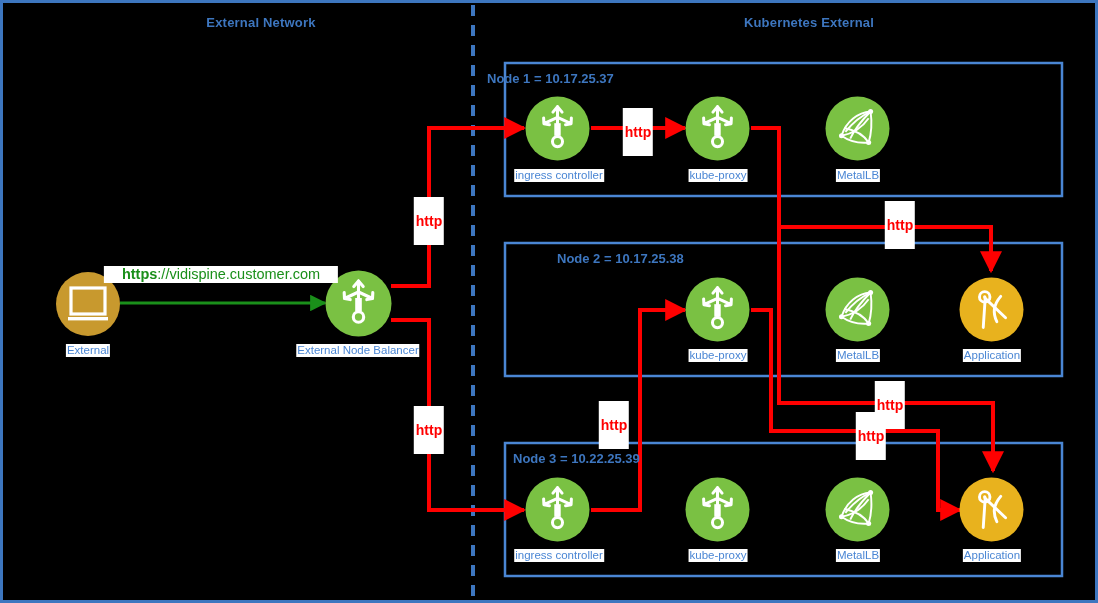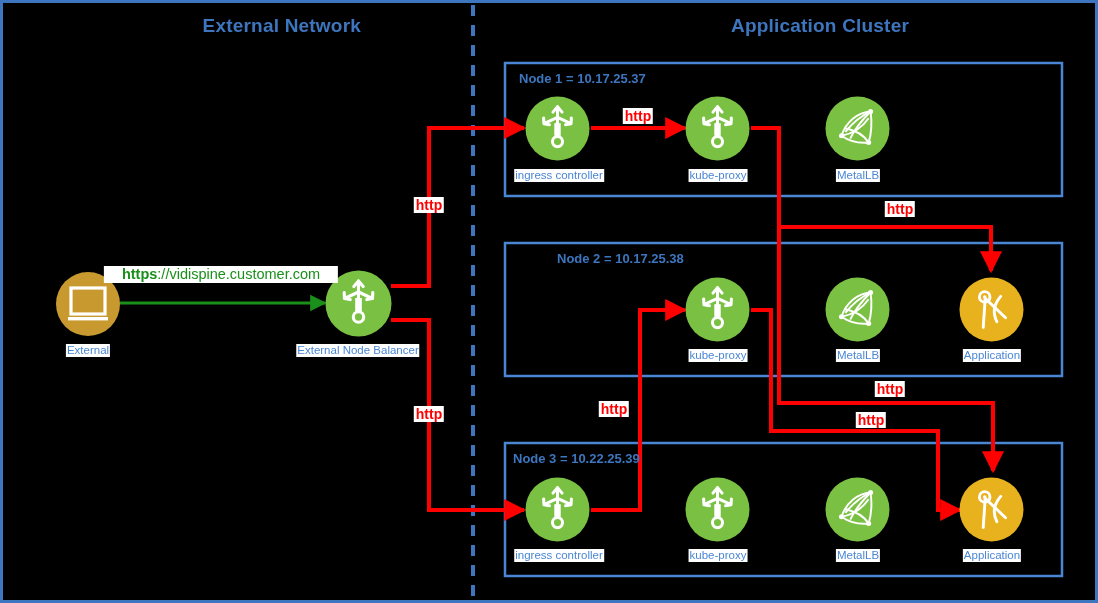--- a/index.html
+++ b/index.html
@@ -26,23 +26,23 @@
     height: 603px;
     overflow: visible;
   }
   #wire-layer { z-index: 2; }
   #node-layer { z-index: 1; }
 
   .zone-title {
     position: absolute;
     z-index: 3;
     color: #3d76bf;
-    font-size: 19px;
+    font-size: 13px;
     font-weight: bold;
-    text-align: right;
+    text-align: center;
     white-space: nowrap;
     letter-spacing: 0.2px;
   }
   .node-box-label {
     position: absolute;
     z-index: 3;
     color: #3d76bf;
     font-size: 13px;
     font-weight: bold;
     white-space: nowrap;
@@ -60,21 +60,21 @@
   }
   .proto-label {
     position: absolute;
     z-index: 5;
     color: #ff0000;
     background: #ffffff;
     font-size: 14px;
     font-weight: bold;
     line-height: 16px;
     white-space: nowrap;
-    padding: 0 2px;
+    padding: 16px 2px;
     transform: translateX(-50%);
   }
   .url-label {
     position: absolute;
     z-index: 5;
     background: #ffffff;
     color: #1a8f1a;
     font-size: 14.5px;
     line-height: 17px;
     white-space: nowrap;
@@ -94,23 +94,23 @@
     <line x1="470" y1="2" x2="470" y2="601" stroke="#3d76bf" stroke-width="4" stroke-dasharray="11,9"></line>
 
     <rect x="502" y="60" width="557" height="133" fill="none" stroke="#4a86d4" stroke-width="2.5"></rect>
 
     <rect x="502" y="240" width="557" height="133" fill="none" stroke="#4a86d4" stroke-width="2.5"></rect>
 
     <rect x="502" y="440" width="557" height="133" fill="none" stroke="#4a86d4" stroke-width="2.5"></rect>
   </svg>
 
   <div class="zone-title" style="left:158px; top:12px; width:200px;">External Network</div>
-  <div class="zone-title" style="left:706px; top:12px; width:200px;">Application Cluster</div>
-
-  <div class="node-box-label" style="left:516px; top:68px;">Node 1 = 10.17.25.37</div>
+  <div class="zone-title" style="left:706px; top:12px; width:200px;">Kubernetes External</div>
+
+  <div class="node-box-label" style="left:484px; top:68px;">Node 1 = 10.17.25.37</div>
   <div class="node-box-label" style="left:510px; top:248px;padding-left:44px;">Node 2 = 10.17.25.38</div>
   <div class="node-box-label" style="left:510px; top:448px;">Node 3 = 10.22.25.39</div>
 
   <svg class="layer" id="wire-layer">
     <defs>
       <marker id="arrow-red" viewBox="0 0 10 10" refX="9" refY="5" markerWidth="5.5" markerHeight="5.5" orient="auto-start-reverse">
         <path d="M 0 0 L 10 5 L 0 10 z" fill="#ff0000"></path>
       </marker>
       <marker id="arrow-green" viewBox="0 0 10 10" refX="9" refY="5" markerWidth="5.5" markerHeight="5.5" orient="auto-start-reverse">
         <path d="M 0 0 L 10 5 L 0 10 z" fill="#1a8f1a"></path>

